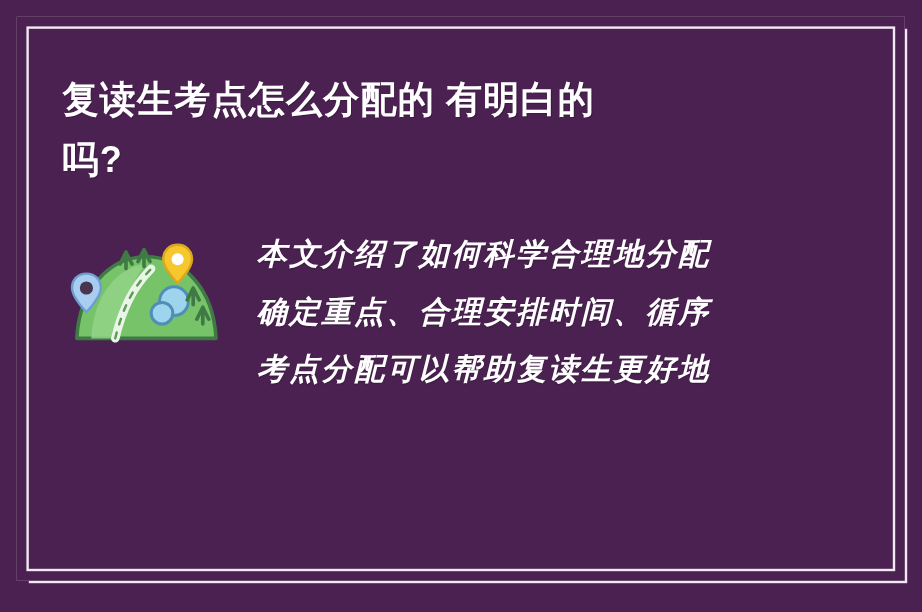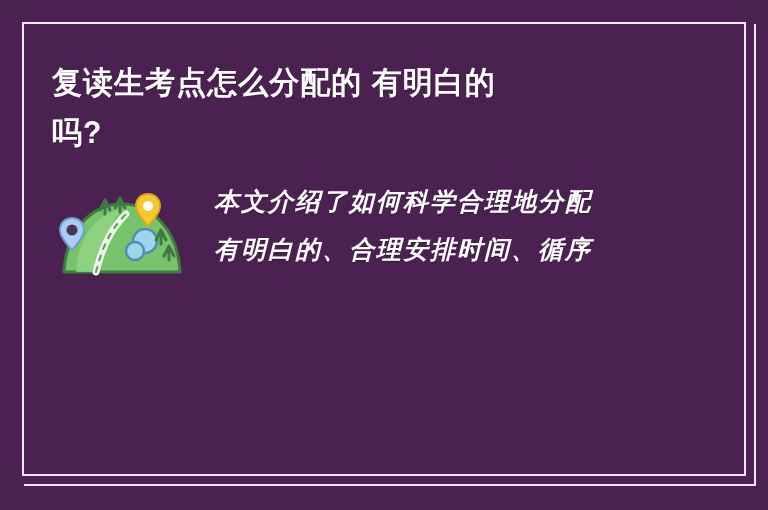--- a/index.html
+++ b/index.html
@@ -68,21 +68,21 @@
     font-family: "Liberation Sans", "DejaVu Sans", sans-serif;
     transform: scaleX(0.97);
     transform-origin: left top;
     text-shadow: 1px 1px 0 rgba(0,0,0,0.18);
   }
 
   
   .body-row {
     position: absolute;
     left: 52px;
-    top: 178px;
+    top: 188px;
     right: 60px;
     display: flex;
     align-items: flex-start;
   }
 
   .illus {
     width: 140px;
     height: 92px;
     flex: 0 0 140px;
     position: relative;
@@ -154,17 +154,18 @@
 
         <g>
           <path d="M20 34 C27 34 32 39 32 46 C32 54 20 66 20 66 C20 66 8 54 8 46 C8 39 13 34 20 34 Z" fill="#a8cdf0" stroke="#6d9ed0" stroke-width="2"></path>
           <circle cx="20" cy="46" r="5.5" fill="#4a3550"></circle>
         </g>
       </svg>
     </div>
 
     <div class="body-text">
       <p>本文介绍了如何科学合理地分配</p>
-      <p>有明白的、合理安排时间、循序</p>
+      <p>确定重点、合理安排时间、循序</p>
+      <p>考点分配可以帮助复读生更好地</p>
     </div>
 
   </div>
 </div>
 
 </body></html>

